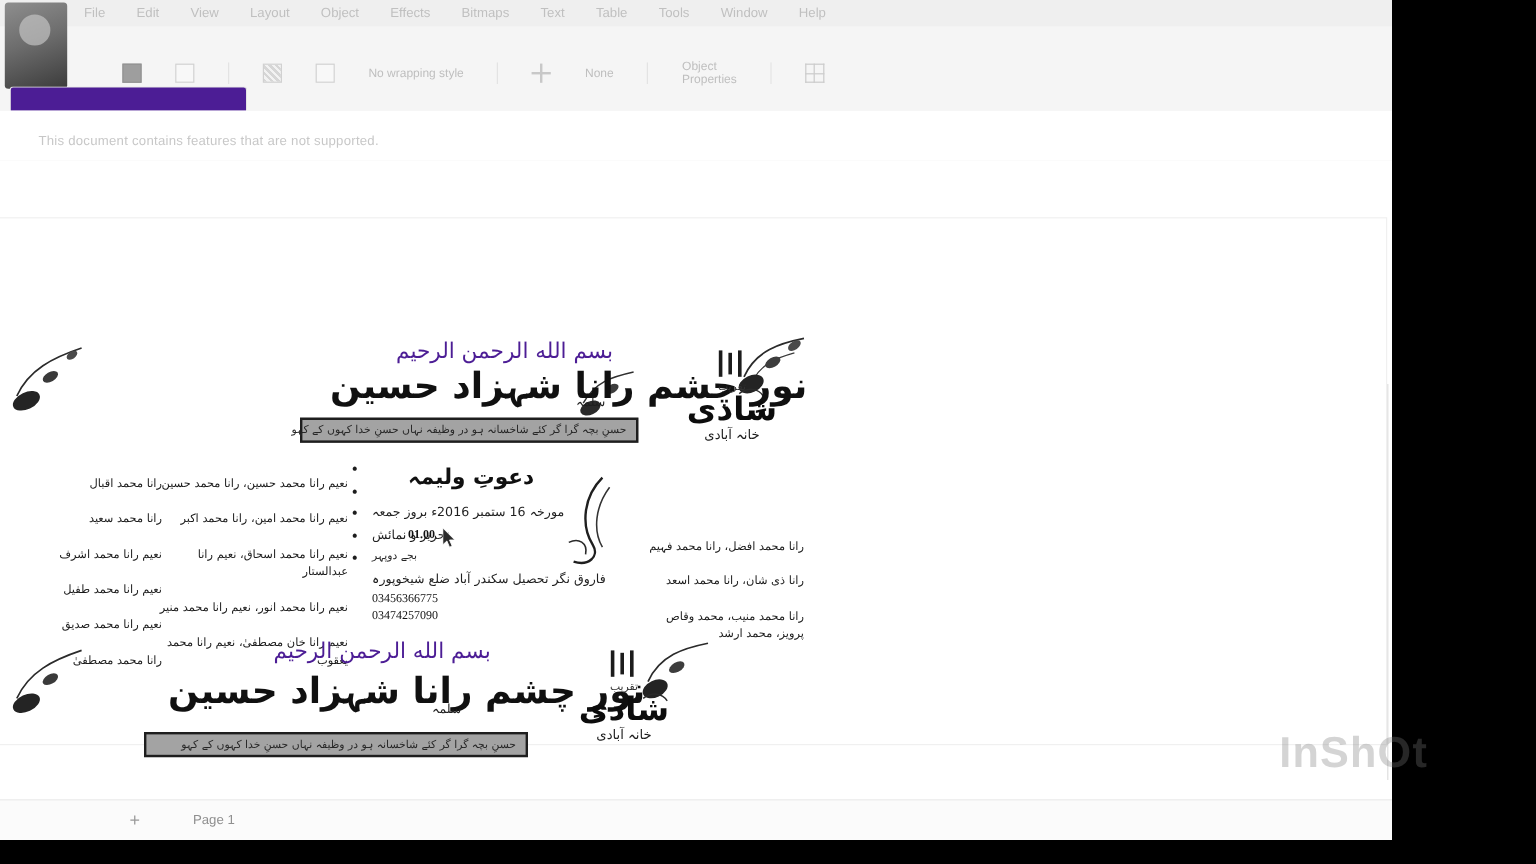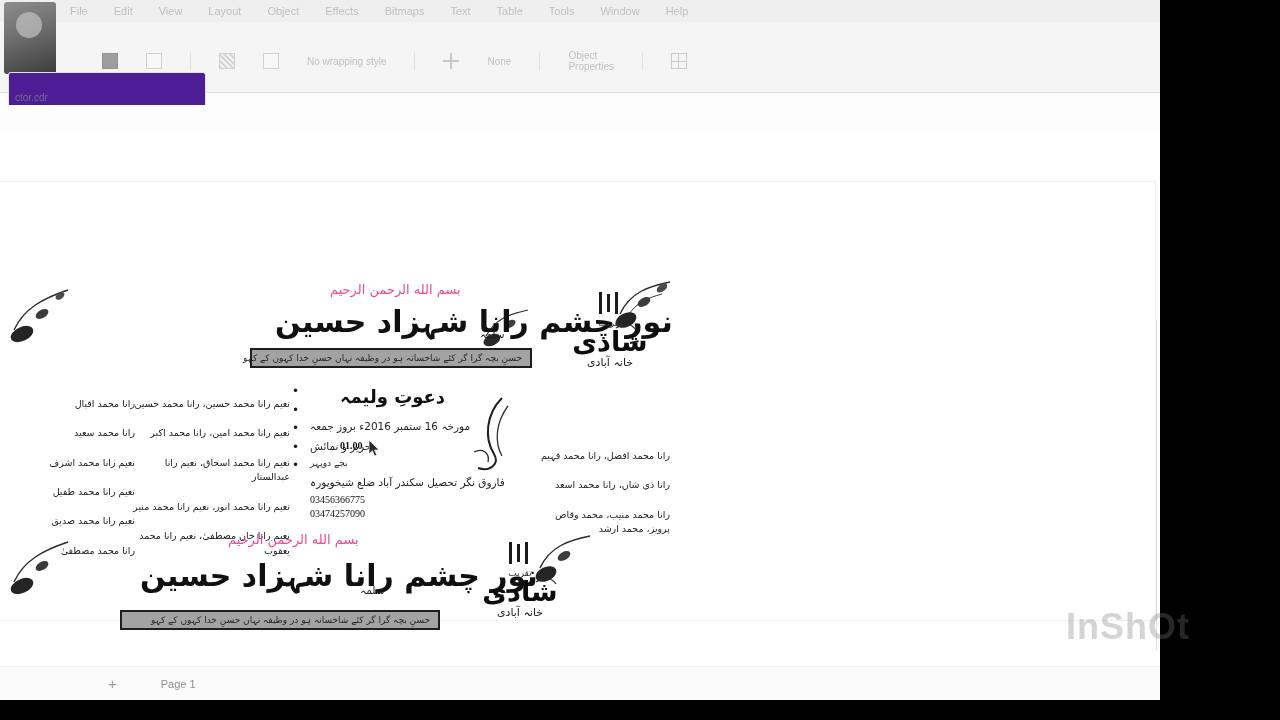--- a/index.html
+++ b/index.html
@@ -202,22 +202,22 @@
 
   .urdu {
     font-family: "DejaVu Sans", sans-serif;
     direction: rtl;
     unicode-bidi: isolate;
     color: #1a1a1a;
   }
 
   .bismillah {
     position: absolute;
-    font-size: 13px;
-    color: #ec4899;
+    font-size: 18px;
+    color: #4c1d95;
     letter-spacing: 1px;
   }
 
   .groom-name {
     position: absolute;
     font-size: 30px;
     font-weight: bold;
     color: #101010;
     white-space: nowrap;
   }
@@ -411,20 +411,23 @@
 Properties</span>
         <span class="sep"></span>
         <span class="grid-icon"></span>
       </div>
 
       <div class="doc-tab">
         <span class="tab-label">ctor.cdr</span>
       </div>
     </div>
 
+    <div class="status-strip">
+      <div class="status-text">This document contains features that are not supported.</div>
+    </div>
 
     <div class="canvas">
       <div class="vline"></div>
 
       <div class="page-sheet">
 
         <div class="card card-1">
 
           <div class="floral" style="left:600px; top:-10px;">
             <svg viewBox="0 0 70 70">

